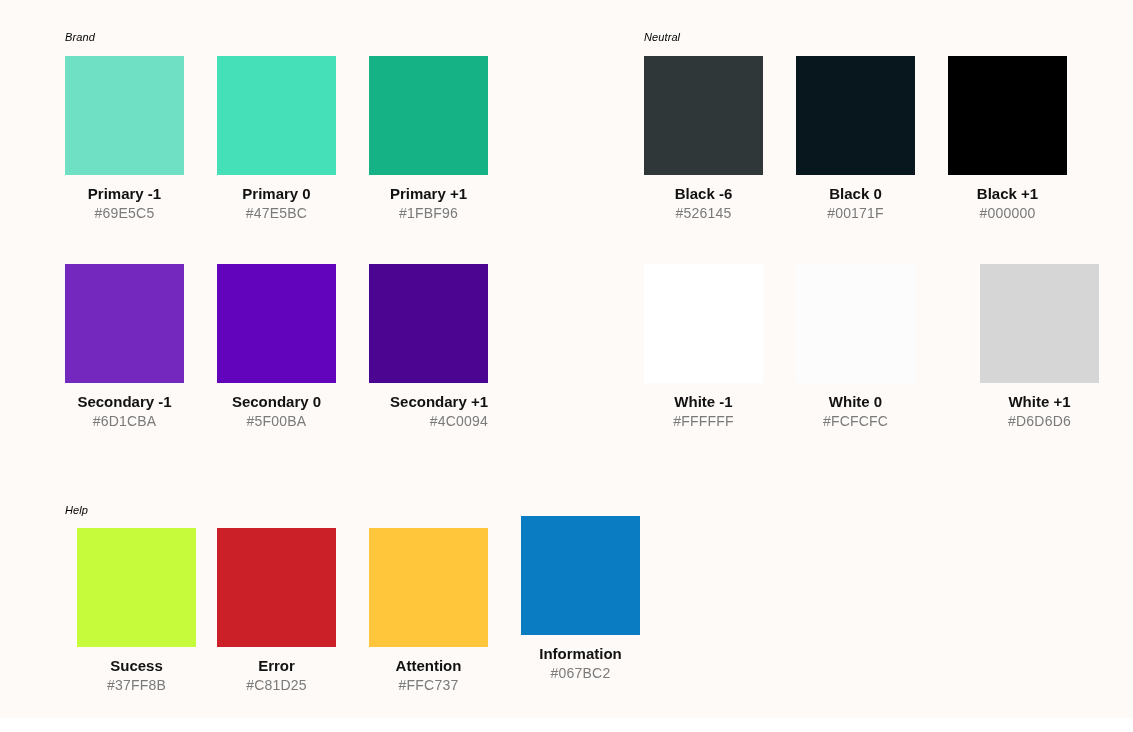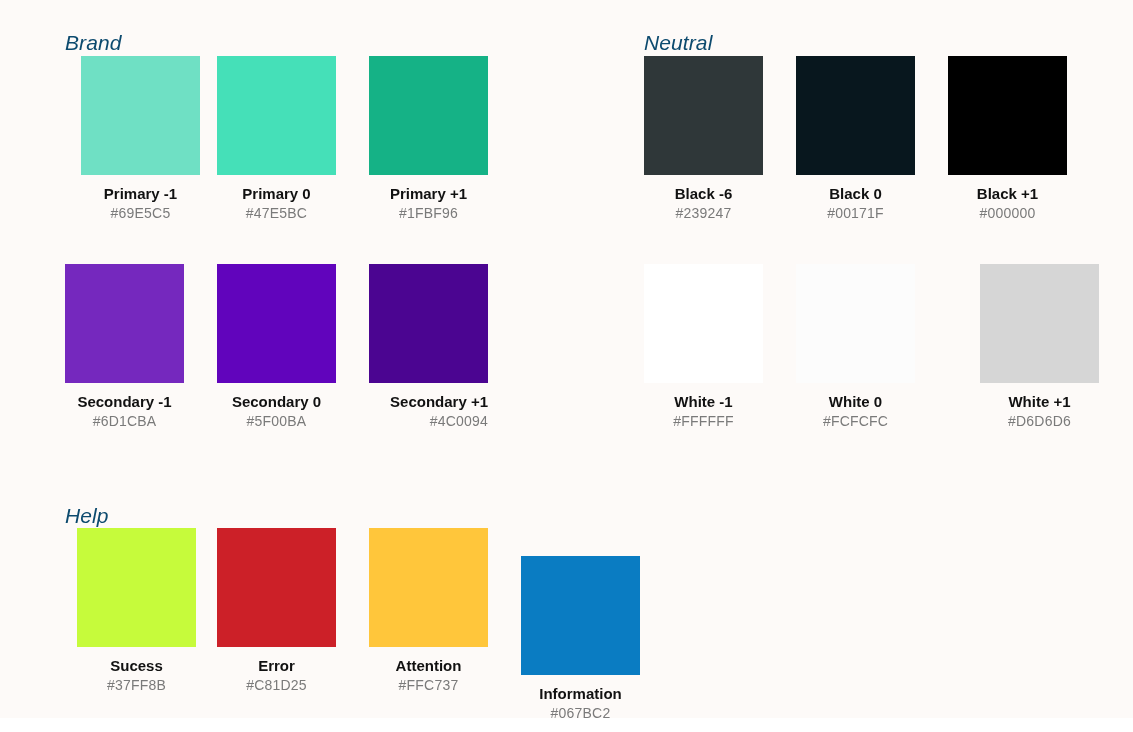--- a/index.html
+++ b/index.html
@@ -27,23 +27,23 @@
     left: 0;
     top: 0;
     width: 1133px;
     height: 718px;
     background: #FDFAF8;
   }
 
   .section-heading {
     position: absolute;
     font-style: italic;
-    font-size: 21px;
+    font-size: 11px;
     font-weight: 400;
-    color: #0c4a6e;
+    color: #000000;
     letter-spacing: 0.1px;
     white-space: nowrap;
   }
 
   .swatch-cell {
     position: absolute;
     width: 119px;
     text-align: center;
   }
 
@@ -74,21 +74,21 @@
     white-space: nowrap;
   }
 </style>
 </head>
 <body>
 
 <div id="canvas" style="background: rgb(255, 255, 255);">
   <div class="artboard" style="background: rgb(253, 250, 248);"></div>
   <div id="sections-root">
       <div class="section-heading" style="left: 65px; top: 31px;">Brand</div>
-      <div class="swatch-cell" style="left: 81px; top: 56px;">
+      <div class="swatch-cell" style="left: 65px; top: 56px;">
         <span class="swatch-chip" style="width: 119px; height: 119px; background: rgb(111, 224, 196);"></span>
         <span class="swatch-name">Primary -1</span>
         <span class="swatch-hex">#69E5C5</span>
       </div>
       <div class="swatch-cell" style="left: 217px; top: 56px;">
         <span class="swatch-chip" style="width: 119px; height: 119px; background: rgb(69, 224, 184);"></span>
         <span class="swatch-name">Primary 0</span>
         <span class="swatch-hex">#47E5BC</span>
       </div>
       <div class="swatch-cell" style="left: 369px; top: 56px;">
@@ -108,21 +108,21 @@
       </div>
       <div class="swatch-cell" style="left: 369px; top: 264px; text-align: right;">
         <span class="swatch-chip" style="width: 119px; height: 119px; background: rgb(75, 5, 145);"></span>
         <span class="swatch-name">Secondary +1</span>
         <span class="swatch-hex">#4C0094</span>
       </div>
       <div class="section-heading" style="left: 644px; top: 31px;">Neutral</div>
       <div class="swatch-cell" style="left: 644px; top: 56px;">
         <span class="swatch-chip" style="width: 119px; height: 119px; background: rgb(47, 55, 57);"></span>
         <span class="swatch-name">Black -6</span>
-        <span class="swatch-hex">#239247</span>
+        <span class="swatch-hex">#526145</span>
       </div>
       <div class="swatch-cell" style="left: 796px; top: 56px;">
         <span class="swatch-chip" style="width: 119px; height: 119px; background: rgb(8, 23, 30);"></span>
         <span class="swatch-name">Black 0</span>
         <span class="swatch-hex">#00171F</span>
       </div>
       <div class="swatch-cell" style="left: 948px; top: 56px;">
         <span class="swatch-chip" style="width: 119px; height: 119px; background: rgb(0, 0, 0);"></span>
         <span class="swatch-name">Black +1</span>
         <span class="swatch-hex">#000000</span>
@@ -151,19 +151,19 @@
       <div class="swatch-cell" style="left: 217px; top: 528px;">
         <span class="swatch-chip" style="width: 119px; height: 119px; background: rgb(204, 32, 40);"></span>
         <span class="swatch-name">Error</span>
         <span class="swatch-hex">#C81D25</span>
       </div>
       <div class="swatch-cell" style="left: 369px; top: 528px;">
         <span class="swatch-chip" style="width: 119px; height: 119px; background: rgb(255, 198, 59);"></span>
         <span class="swatch-name">Attention</span>
         <span class="swatch-hex">#FFC737</span>
       </div>
-      <div class="swatch-cell" style="left: 521px; top: 556px;">
+      <div class="swatch-cell" style="left: 521px; top: 516px;">
         <span class="swatch-chip" style="width: 119px; height: 119px; background: rgb(10, 124, 194);"></span>
         <span class="swatch-name">Information</span>
         <span class="swatch-hex">#067BC2</span>
       </div>
     </div>
 </div>
 
 </body></html>

